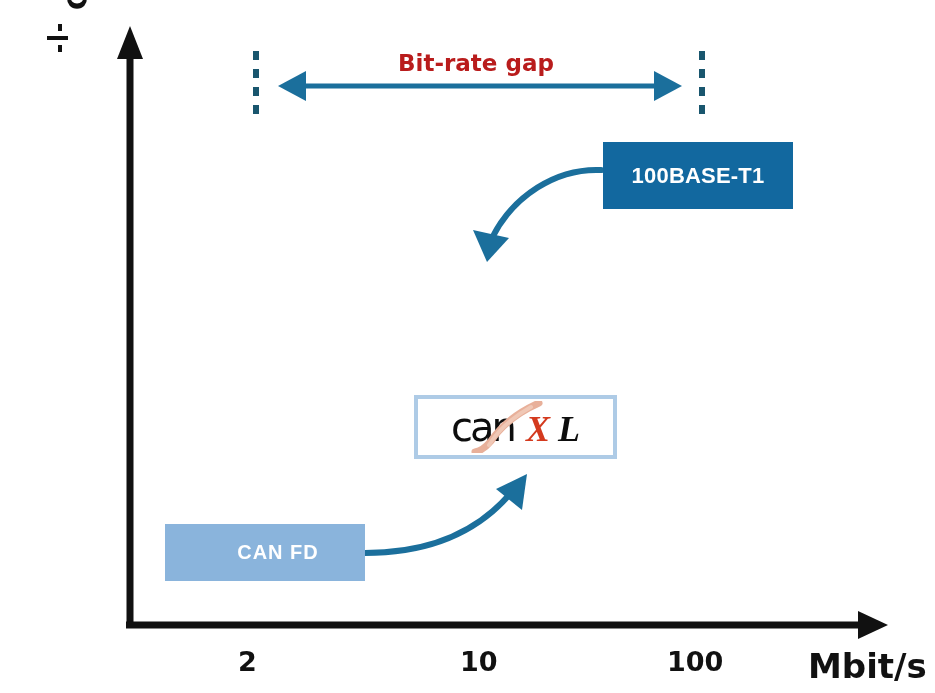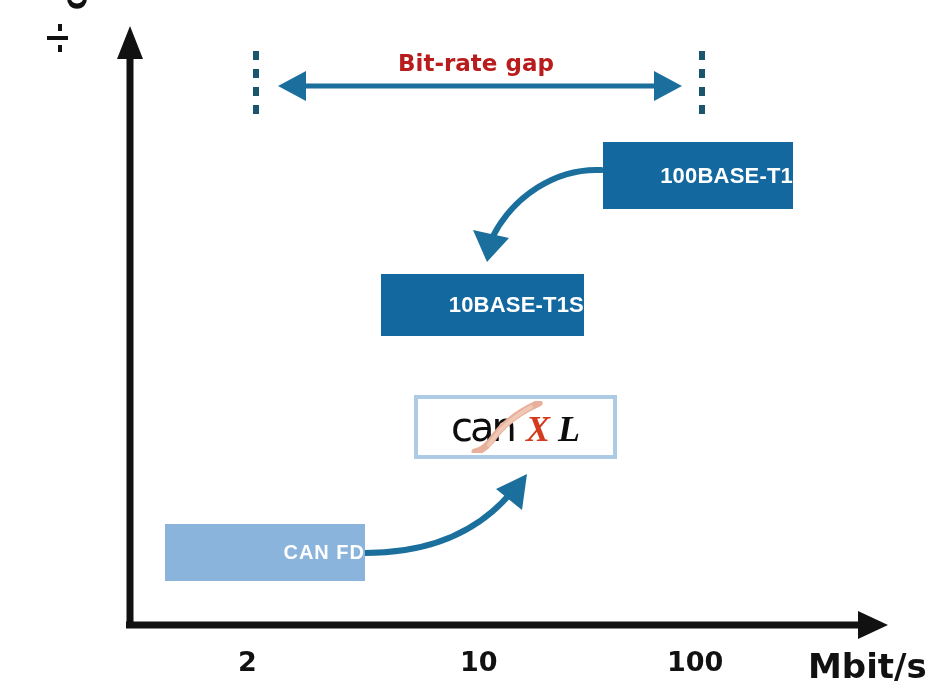--- a/index.html
+++ b/index.html
@@ -22,21 +22,21 @@
     left: 0;
     top: 0;
     width: 935px;
     height: 693px;
   }
 
   .node-box {
     position: absolute;
     display: flex;
     align-items: center;
-    justify-content: flex-end;
+    justify-content: center;
     box-sizing: border-box;
     font-weight: bold;
     color: #ffffff;
     letter-spacing: 0.2px;
     z-index: 4;
   }
   #box-100baset1 {
     left: 603px;
     top: 142px;
     width: 190px;
@@ -194,23 +194,20 @@
   </svg>
 
   <div class="axis-text" id="label-cost">Cost</div>
 
   <div id="label-bitrate-gap">Bit-rate gap</div>
 
   <div class="node-box" id="box-100baset1">
     <span>100BASE-T1</span>
   </div>
 
-  <div class="node-box" id="box-10baset1s">
-    <span>10BASE-T1S</span>
-  </div>
 
   <div id="box-canxl">
     <div id="canxl-logo">
       <svg id="canxl-swoosh" viewBox="0 0 92 52" xmlns="http://www.w3.org/2000/svg">
         <path d="M 70 2 C 52 10, 34 22, 22 40 C 17 46, 12 50, 6 51" fill="none" stroke="#e8b09a" stroke-width="7" stroke-linecap="round"></path>
         <path d="M 62 6 C 44 16, 30 28, 20 44" fill="none" stroke="#f0c8b6" stroke-width="4" stroke-linecap="round"></path>
       </svg>
       <span class="canxl-can">can</span>
       <span class="canxl-x">X</span>
       <span class="canxl-l">L</span>

